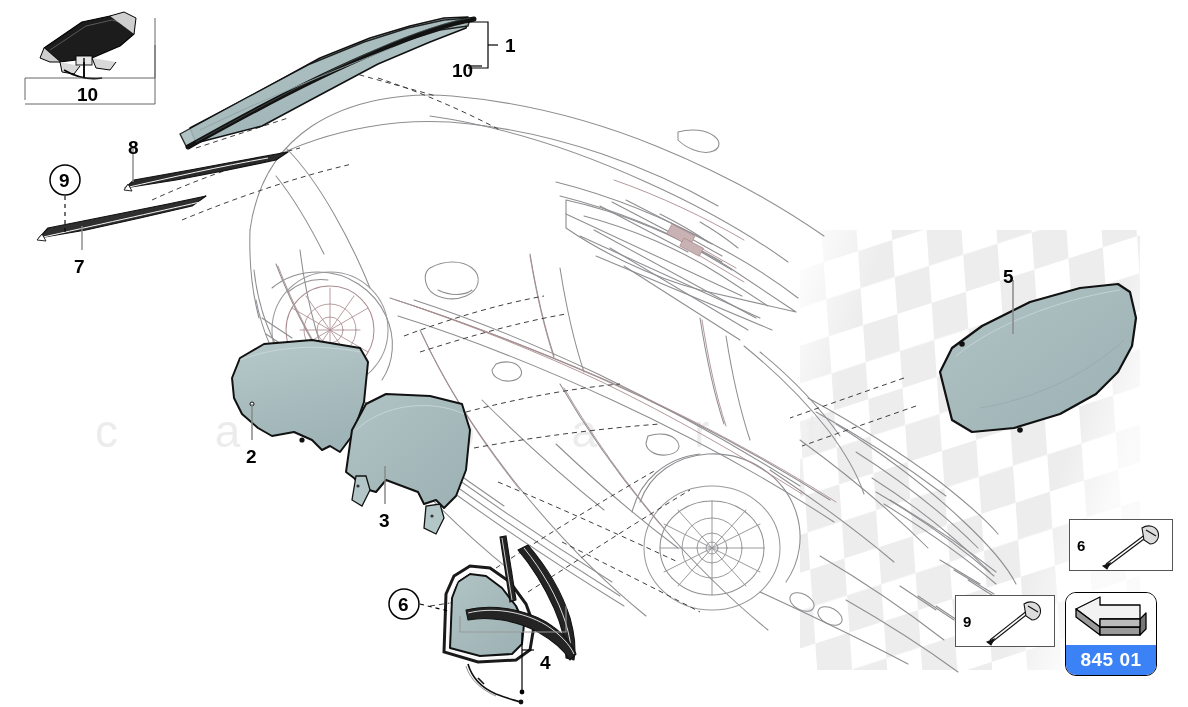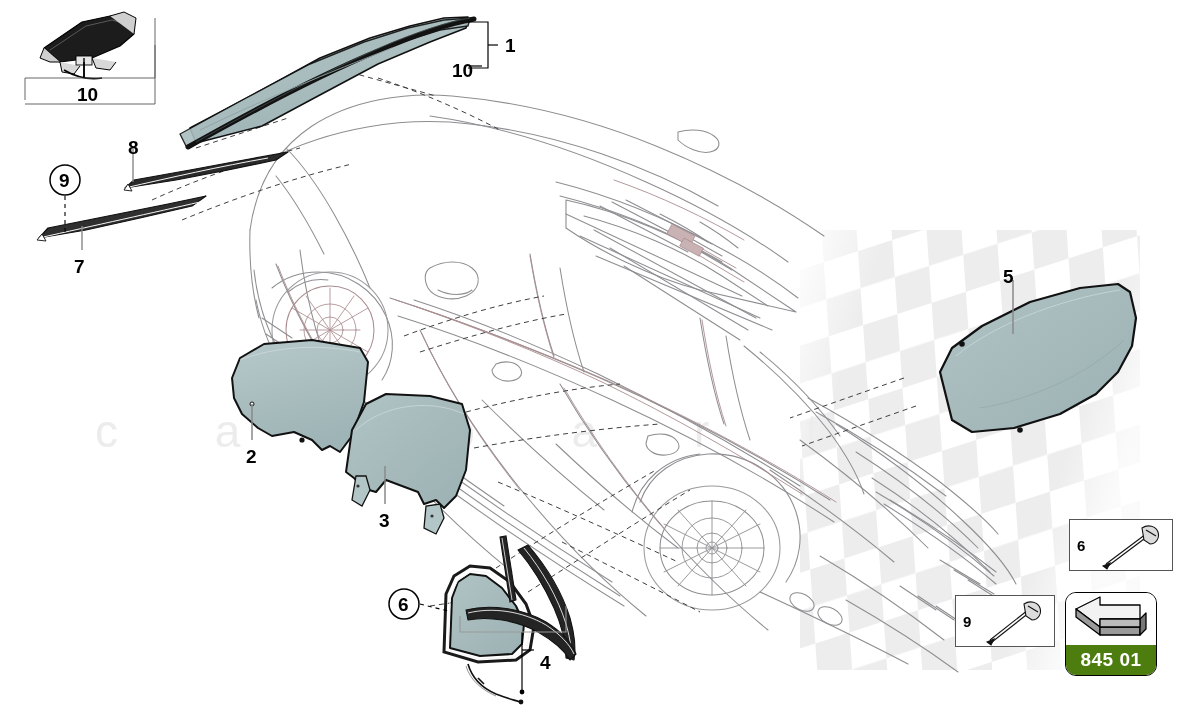--- a/index.html
+++ b/index.html
@@ -36,21 +36,21 @@
   #badge{
     position:absolute; left:1065px; top:592px;
     width:92px; height:84px;
     border-radius:11px; overflow:hidden;
     background:#ffffff; border:1px solid #000;
     box-sizing:border-box;
   }
   #badge .arrowbox{height:53px;position:relative;background:#fff;}
   #badge .codebar{
     position:absolute; left:0; bottom:0; width:100%; height:30px;
-    background:#4d7c0f; color:#fff; font-weight:700; font-size:19px;
+    background:#3b82f6; color:#fff; font-weight:700; font-size:19px;
     display:flex; align-items:center; justify-content:center;
     letter-spacing:0.5px;
   }
   .minibox{
     position:absolute; border:1px solid #555; background:#fff;
     box-sizing:border-box;
   }
   .minibox .mnum{
     position:absolute; left:7px; top:50%; transform:translateY(-50%);
     font-size:15px; font-weight:700; color:#000;

